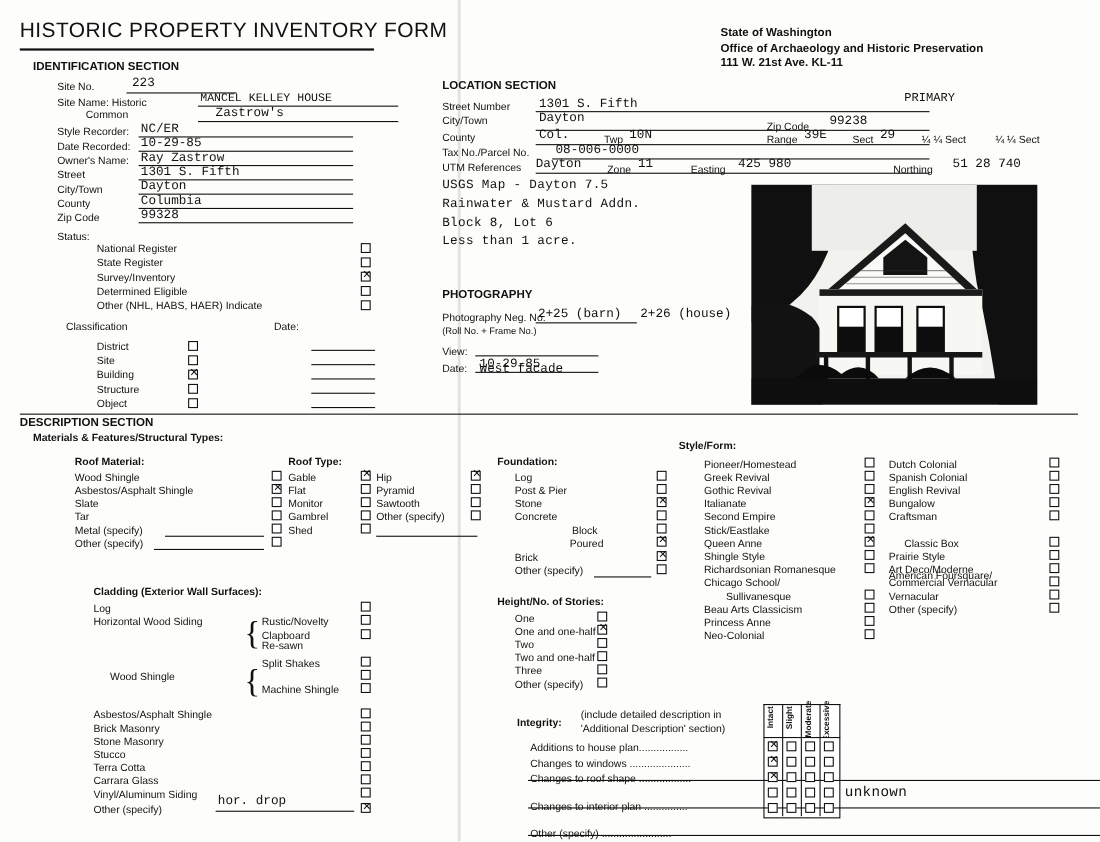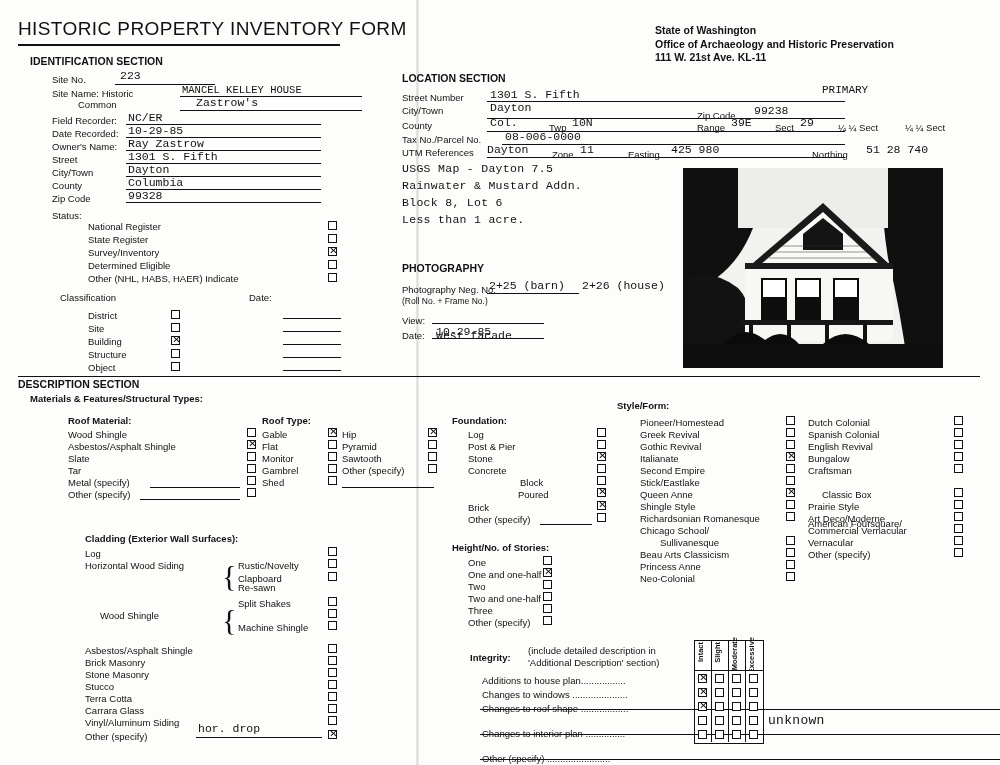--- a/index.html
+++ b/index.html
@@ -64,21 +64,21 @@
   <div class="line" style="left:115px;top:84px;width:100px;"></div>
 
   <div class="fld" style="left:52px;top:88px;">Site Name: Historic</div>
   <div class="val" style="left:182px;top:84px;font-size:10.5px;">MANCEL KELLEY HOUSE</div>
   <div class="line" style="left:180px;top:96px;width:182px;"></div>
 
   <div class="fld" style="left:78px;top:99px;">Common</div>
   <div class="val" style="left:196px;top:96px;">Zastrow's</div>
   <div class="line" style="left:180px;top:110px;width:182px;"></div>
 
-  <div class="fld" style="left:52px;top:115px;">Field Recorder:</div>
+  <div class="fld" style="left:52px;top:115px;">Style Recorder:</div>
   <div class="val" style="left:128px;top:111px;">NC/ER</div>
   <div class="line" style="left:126px;top:124px;width:195px;"></div>
 
   <div class="fld" style="left:52px;top:128px;">Date Recorded:</div>
   <div class="val" style="left:128px;top:124px;">10-29-85</div>
   <div class="line" style="left:126px;top:137px;width:195px;"></div>
 
   <div class="fld" style="left:52px;top:141px;">Owner's Name:</div>
   <div class="val" style="left:128px;top:137px;">Ray Zastrow</div>
   <div class="line" style="left:126px;top:150px;width:195px;"></div>

